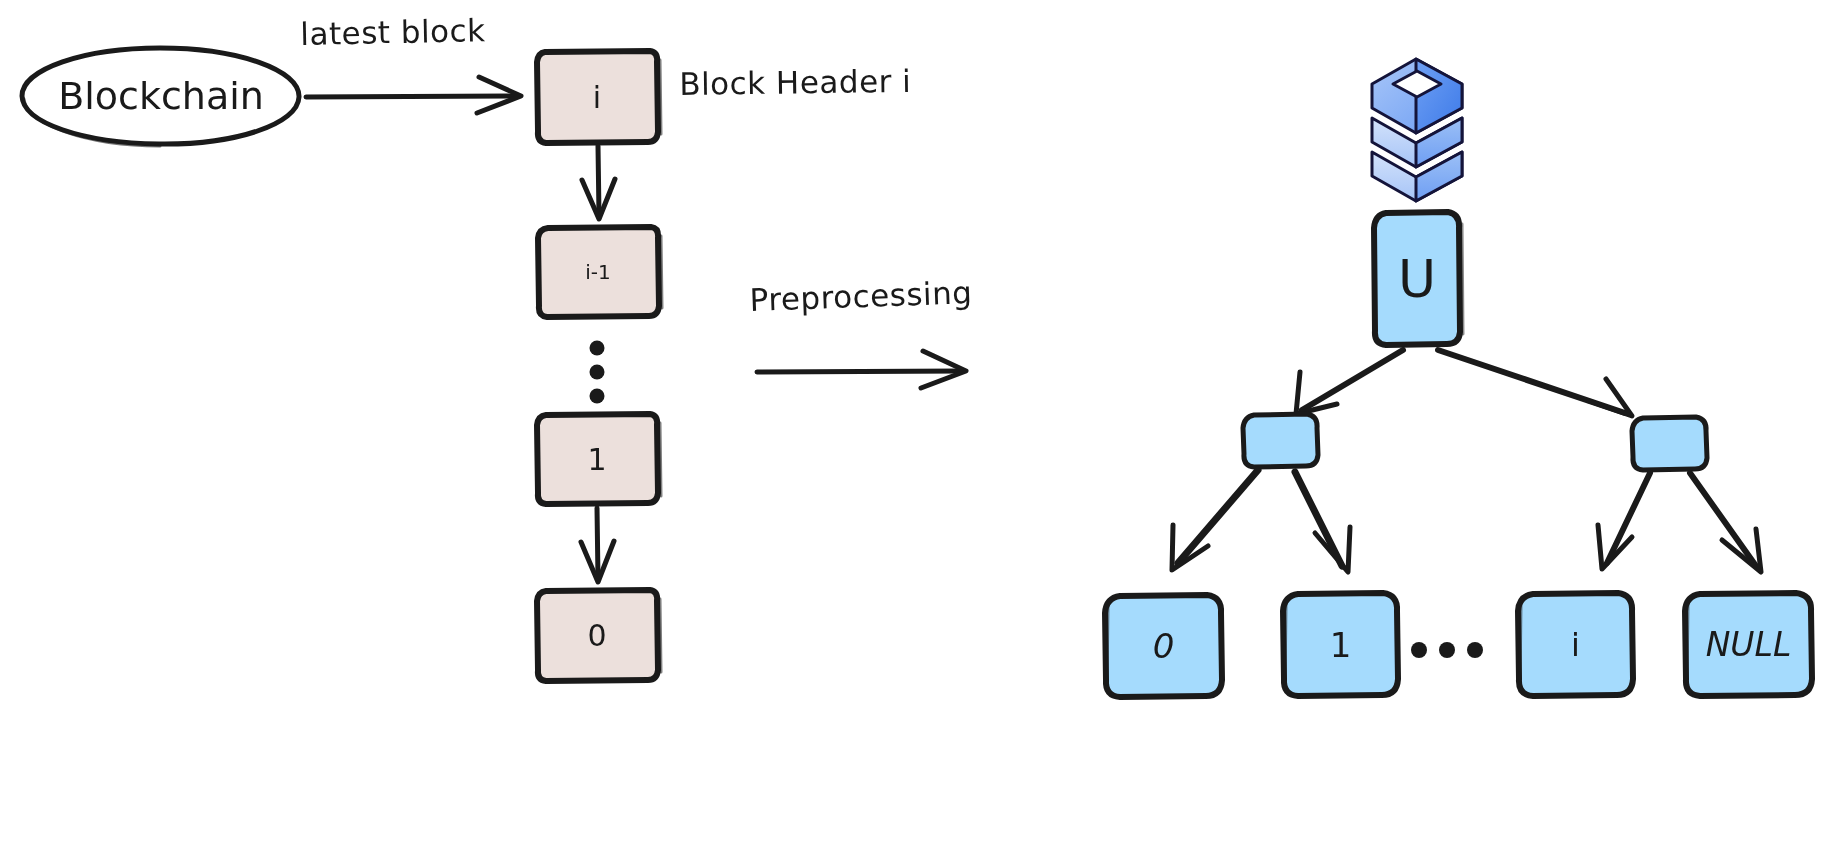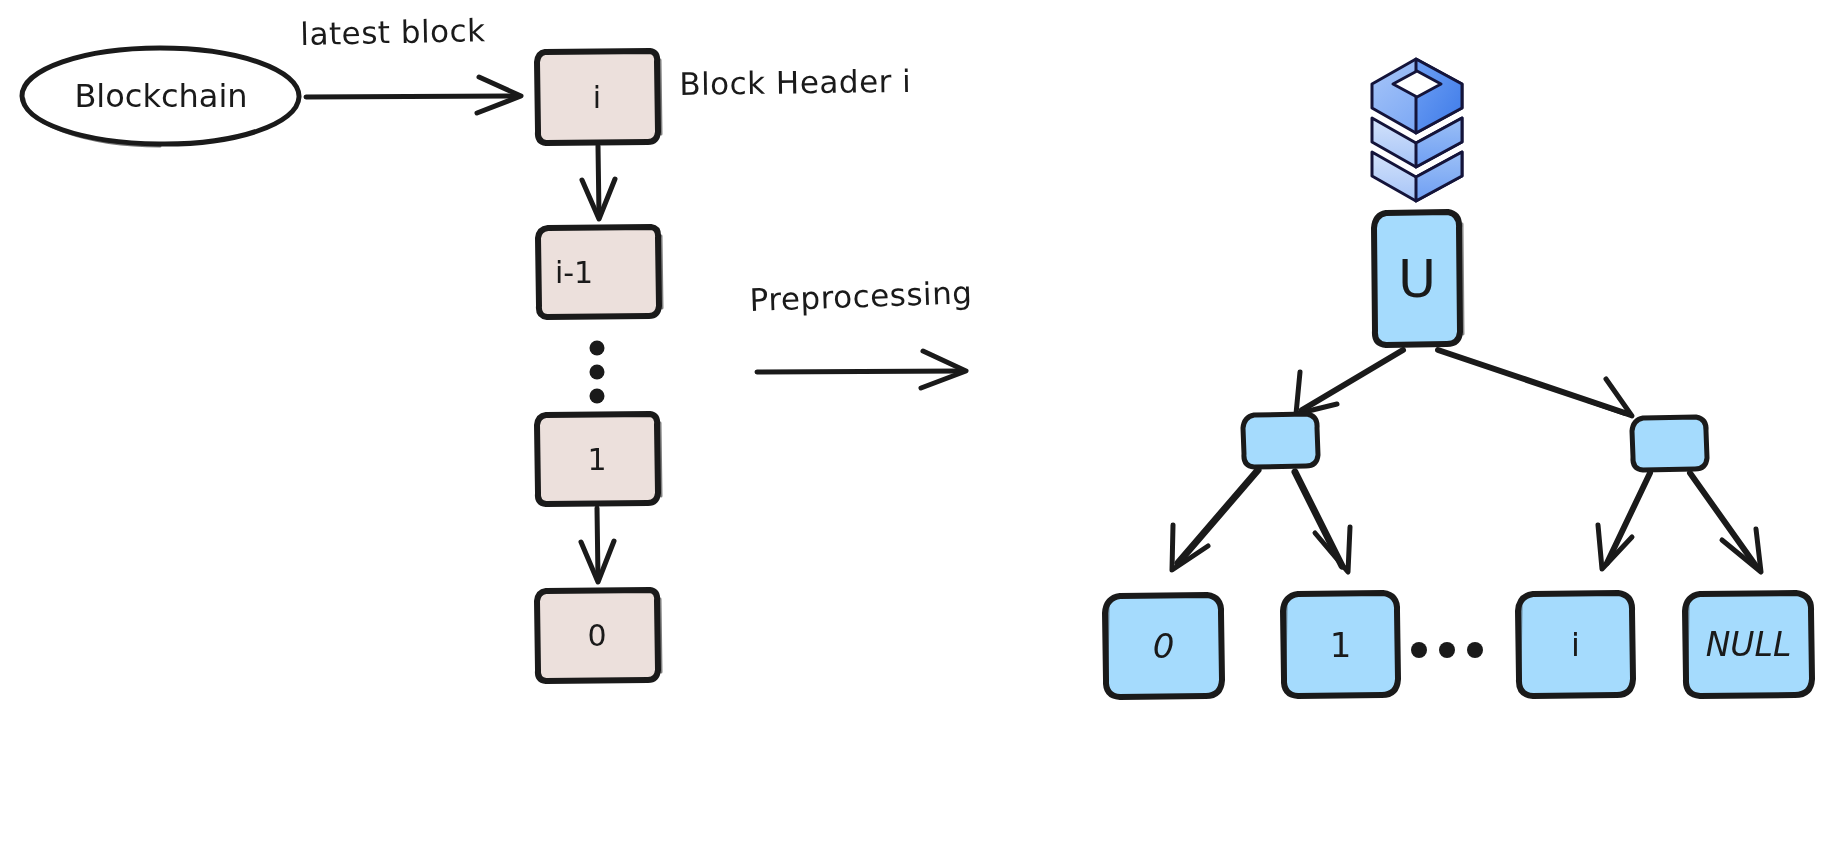--- a/index.html
+++ b/index.html
@@ -205,29 +205,29 @@
       <path d="M 1533 594 L 1618 593 Q 1633 595 1632 611 L 1633 679 Q 1632 695 1617 695 L 1533 696 Q 1518 695 1519 679 L 1518 611 Q 1519 596 1533 594 Z" fill="#a5dbfd" stroke="#1a1a1a" stroke-width="6" stroke-linejoin="round"></path>
       <path d="M 1521 604 L 1520 683" fill="none" stroke="#1a1a1a" stroke-width="3" opacity="0.5" stroke-linecap="round"></path>
     </g>
 
     <g>
       <path d="M 1700 594 L 1796 593 Q 1812 595 1811 611 L 1812 679 Q 1811 695 1795 695 L 1700 696 Q 1685 695 1686 679 L 1685 611 Q 1686 596 1700 594 Z" fill="#a5dbfd" stroke="#1a1a1a" stroke-width="6" stroke-linejoin="round"></path>
       <path d="M 1688 604 L 1687 683" fill="none" stroke="#1a1a1a" stroke-width="3" opacity="0.5" stroke-linecap="round"></path>
     </g>
   </svg>
 
-  <div class="ellipse-label" style="left:22px; top:48px; width:278px; height:96px; font-size:32px;">Blockchain</div>
+  <div class="ellipse-label" style="left:22px; top:48px; width:278px; height:96px; font-size:38px;">Blockchain</div>
 
   <div class="hand-text" style="left:300px; top:16px; font-size:31px; transform: rotate(-1.2deg);">latest block</div>
 
   <div class="hand-text" style="left:679px; top:66px; font-size:31px; transform: rotate(-0.8deg);">Block Header i</div>
 
   <div class="node-label" style="left:537px; top:51px; width:120px; height:92px; font-size:30px;">i</div>
 
-  <div class="node-label" style="left:514px; top:227px; width:120px; height:90px; font-size:30px;">i-1</div>
+  <div class="node-label" style="left:538px; top:227px; width:120px; height:90px; font-size:20px;">i-1</div>
 
   <div class="node-label" style="left:537px; top:414px; width:120px; height:90px; font-size:30px;">1</div>
 
   <div class="node-label" style="left:537px; top:590px; width:120px; height:91px; font-size:30px;">0</div>
 
   <div class="hand-text" style="left:749px; top:282px; font-size:31px; transform: rotate(-2deg);">Preprocessing</div>
 
   <div class="node-label" style="left:1374px; top:212px; width:86px; height:133px; font-size:52px;">U</div>
 
   <div class="node-label" style="left:1105px; top:595px; width:117px; height:102px; font-size:34px; font-style:italic;">0</div>

